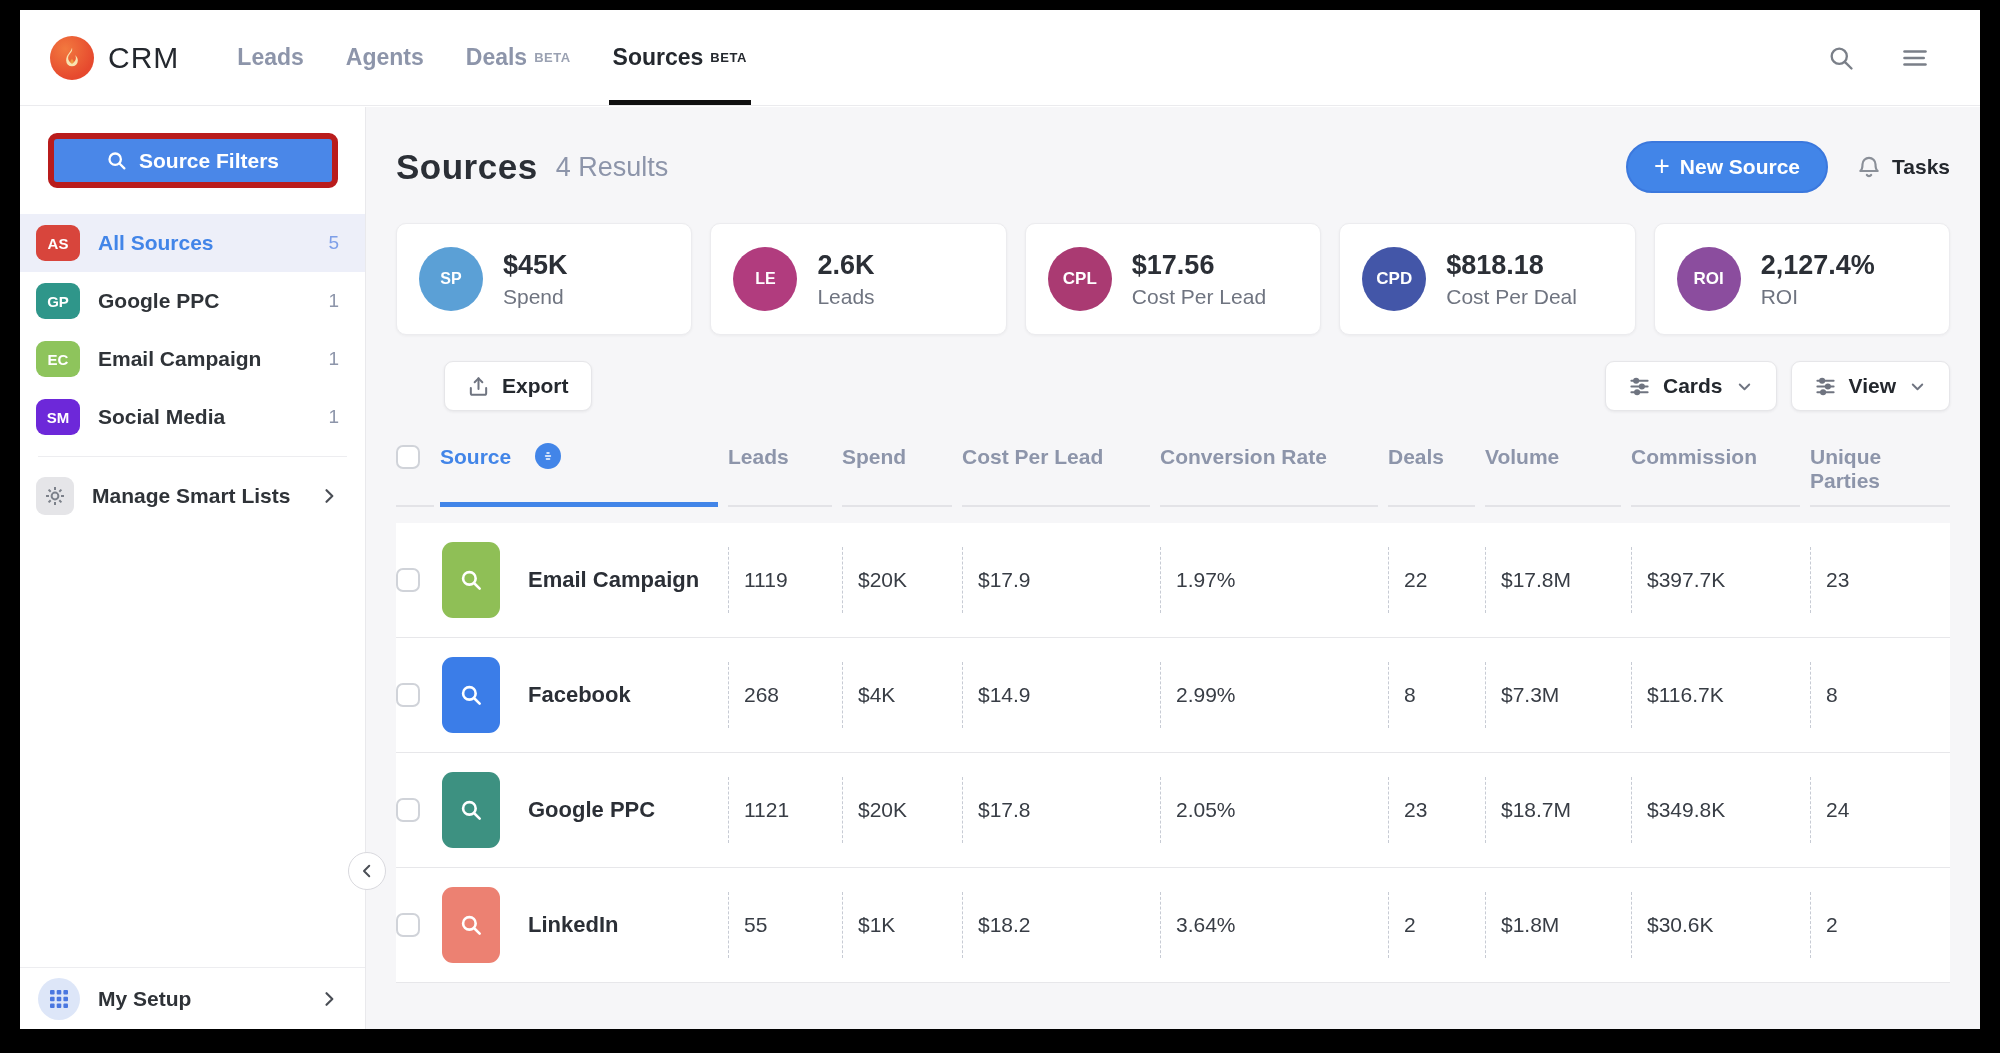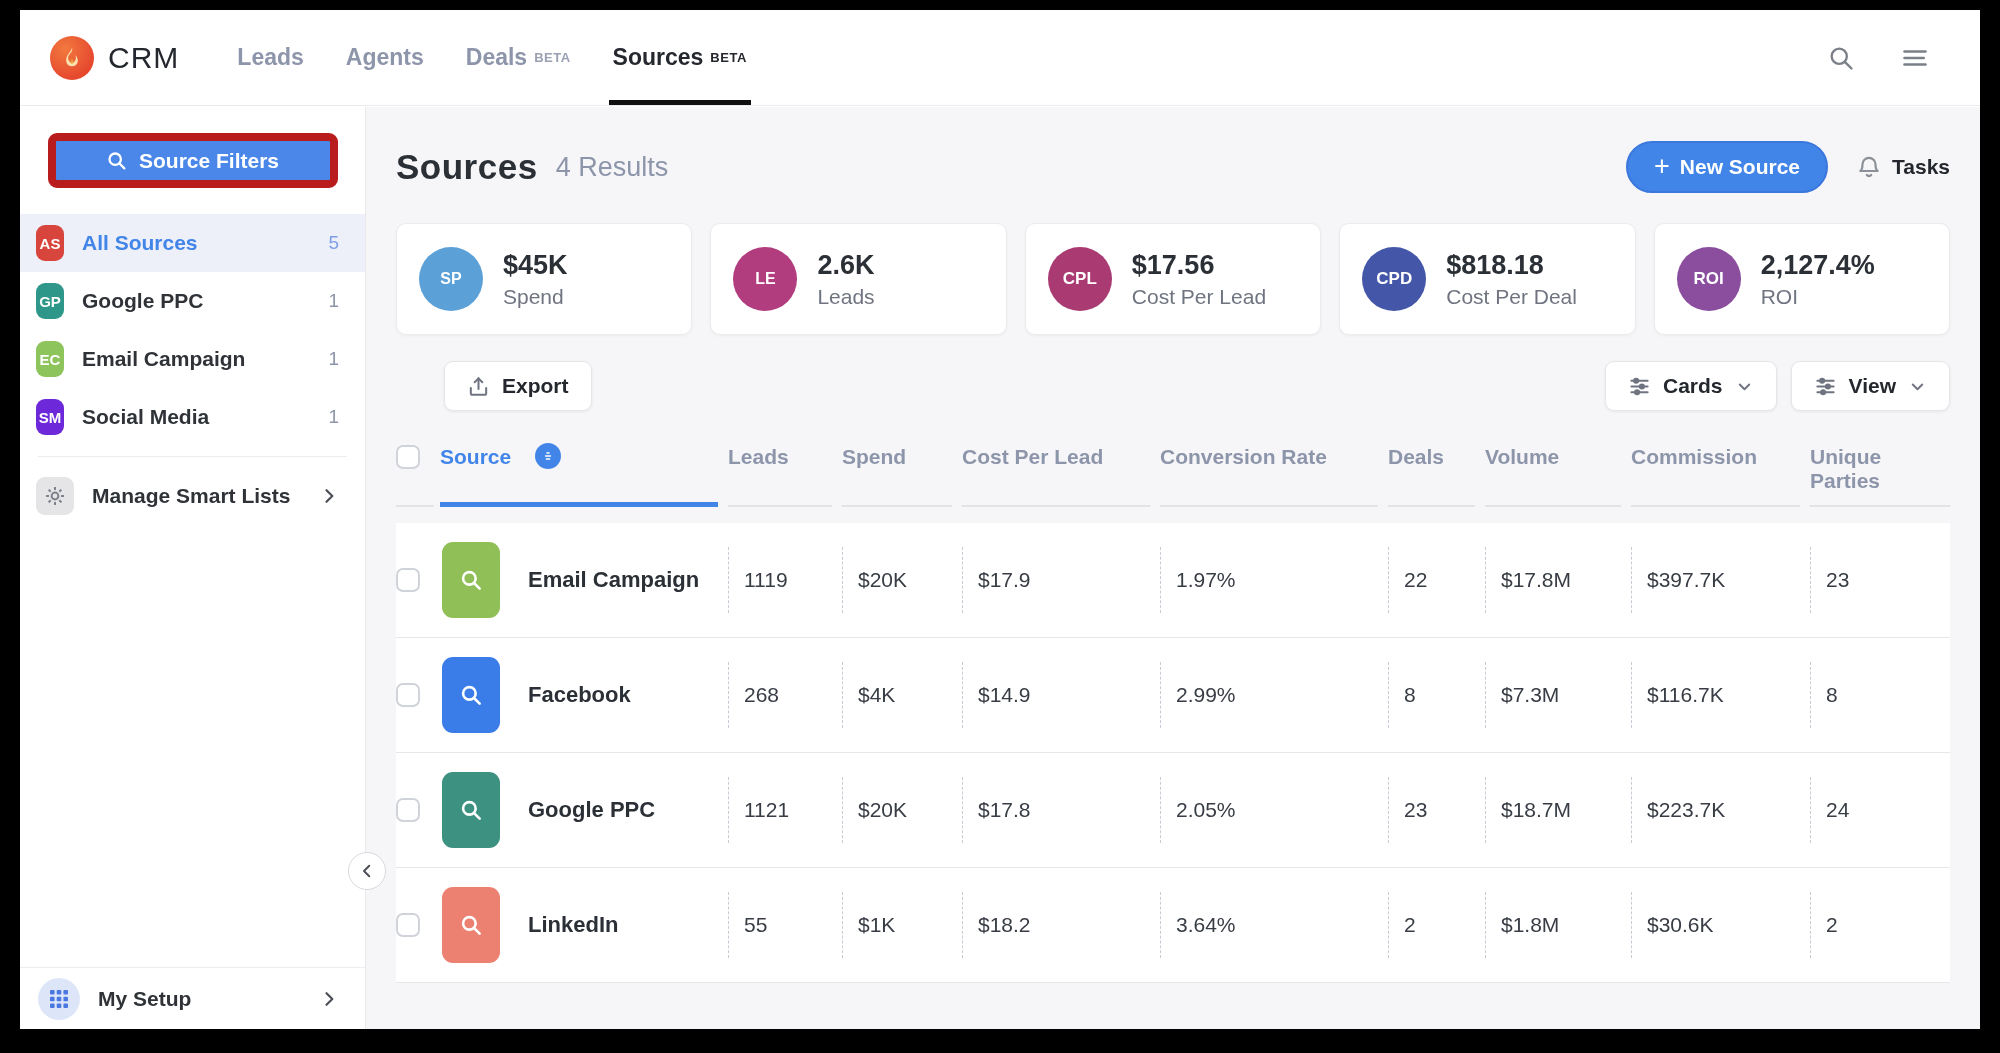--- a/index.html
+++ b/index.html
@@ -19,25 +19,25 @@
   .nav-item.active::after { content:""; position:absolute; left:-4px; right:-4px; bottom:0; height:5px; background:#111; }
   .nav-right { margin-left:auto; display:flex; align-items:center; gap:40px; padding-right:18px; }
   .icon-btn { width:34px; height:34px; display:flex; align-items:center; justify-content:center; cursor:pointer; }
 
   
   .body-wrap { position:absolute; top:97px; left:0; right:0; bottom:0; display:flex; }
   .sidebar { position:relative; width:346px; background:#fff; border-right:1px solid #e9e9ec; flex-shrink:0; }
   .main { flex:1; background:#f6f6f8; padding:0 30px; overflow:hidden; }
 
   
-  .filter-btn { margin:26px auto 0; width:290px; height:55px; border-radius:9px; background:#4a87e8; border:8px solid #b91c1c; color:#fff; font-size:21px; font-weight:700; display:flex; align-items:center; justify-content:center; gap:12px; cursor:pointer; font-family:inherit; }
+  .filter-btn { margin:26px auto 0; width:290px; height:55px; border-radius:9px; background:#4a87e8; border:6px solid #b91c1c; color:#fff; font-size:21px; font-weight:700; display:flex; align-items:center; justify-content:center; gap:12px; cursor:pointer; font-family:inherit; }
   .side-list { margin-top:26px; }
   .side-item { height:58px; display:flex; align-items:center; padding:0 26px 0 16px; cursor:pointer; }
   .side-item.active { background:#edeff9; }
-  .side-badge { width:28px; height:36px; border-radius:9px; color:#fff; font-size:15px; font-weight:800; display:flex; align-items:center; justify-content:center; flex-shrink:0; }
+  .side-badge { width:44px; height:36px; border-radius:9px; color:#fff; font-size:15px; font-weight:800; display:flex; align-items:center; justify-content:center; flex-shrink:0; }
   .side-label { margin-left:18px; font-size:21px; font-weight:700; color:#2f3338; }
   .side-item.active .side-label { color:#4285e8; }
   .side-count { margin-left:auto; font-size:19px; color:#8d95aa; }
   .side-item.active .side-count { color:#7e9fe8; }
   .side-divider { height:1px; background:#ededf0; margin:10px 18px; }
   .gear-badge { width:38px; height:38px; border-radius:9px; background:#e5e5e8; display:flex; align-items:center; justify-content:center; flex-shrink:0; }
   .side-chevron { margin-left:auto; display:flex; }
   .setup-row { position:absolute; left:0; right:0; bottom:0; height:62px; border-top:1px solid #ededf0; display:flex; align-items:center; padding:0 26px 0 18px; background:#fff; cursor:pointer; }
   .setup-icon { width:42px; height:42px; border-radius:50%; background:#dde6f8; display:flex; align-items:center; justify-content:center; }
   .collapse-btn { position:absolute; top:745px; left:328px; width:38px; height:38px; border-radius:50%; background:#fff; border:1px solid #d9d9de; display:flex; align-items:center; justify-content:center; z-index:5; cursor:pointer; }
@@ -421,21 +421,21 @@
                   </svg>
               </div>
               <span class="row-name">Google PPC</span>
             </div>
             <div class="td sep">1121</div>
             <div class="td sep">$20K</div>
             <div class="td sep">$17.8</div>
             <div class="td sep">2.05%</div>
             <div class="td sep">23</div>
             <div class="td sep">$18.7M</div>
-            <div class="td sep">$223.7K</div>
+            <div class="td sep">$349.8K</div>
             <div class="td sep">24</div>
           </div>
 
           <div class="tgrid trow">
             <div class="td td-check">
                 <span class="checkbox"></span>
               </div>
             <div class="td" style="padding-left:2px;">
               <div class="row-icon" style="background-color: rgb(236, 129, 114);">
                 <svg width="26" height="26" viewBox="0 0 24 24" fill="none" stroke="#fff" stroke-width="2.4" stroke-linecap="round">

